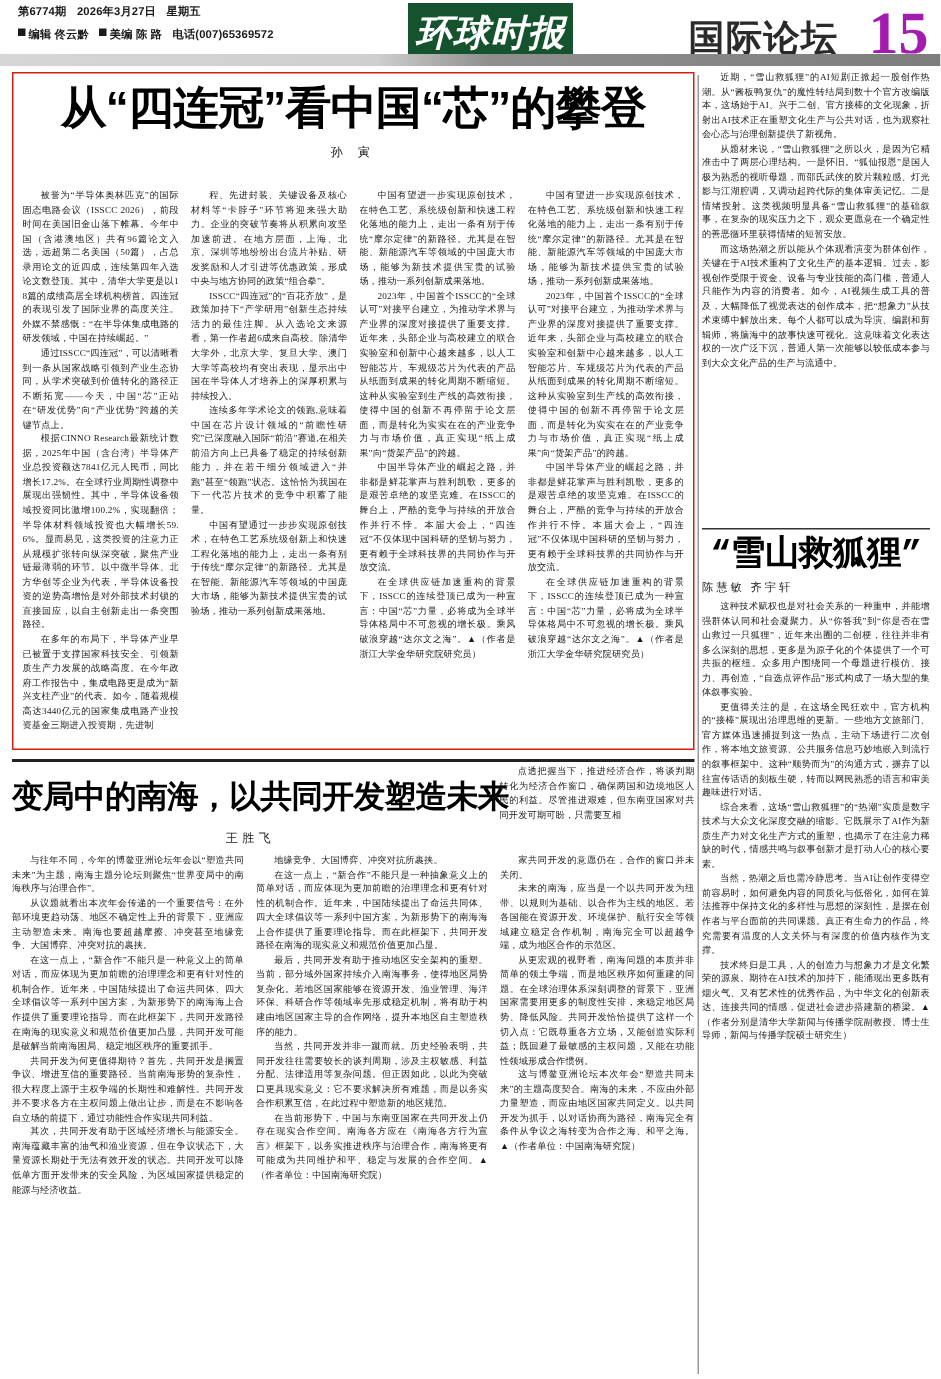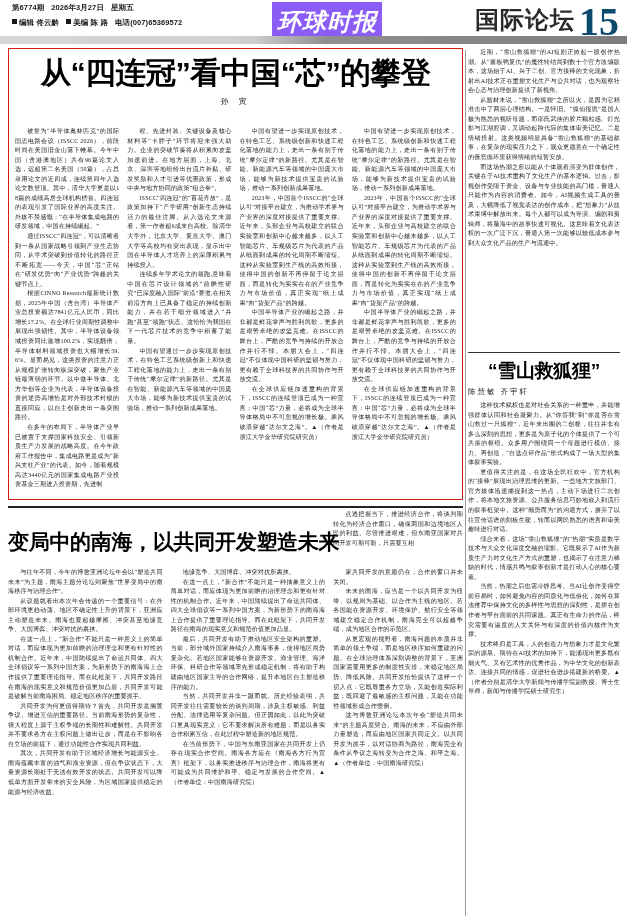--- a/index.html
+++ b/index.html
@@ -50,52 +50,52 @@
     margin-right: 2px;
     vertical-align: 1px;
   }
   .mast-gap { display: inline-block; width: 7px; }
   .mast-logo {
     position: absolute;
     left: 272px;
     top: 2px;
     width: 110px;
     height: 40px;
-    background: #8b5cf6;
+    background: #14532d;
     color: #ffffff;
     font-family: "Liberation Serif", serif;
     font-size: 24px;
     font-weight: bold;
     font-style: italic;
     letter-spacing: 1px;
     display: flex;
     align-items: center;
     justify-content: center;
     overflow: hidden;
   }
   .mast-right {
     position: absolute;
     right: 8px;
     top: 4px;
     display: flex;
-    align-items: flex-start;
-    gap: 4px;
+    align-items: flex-end;
+    gap: 20px;
   }
   .mast-section {
     font-family: "Liberation Serif", serif;
     font-size: 24px;
     font-weight: bold;
     color: #2a2a2a;
     letter-spacing: 1px;
   }
   .mast-pageno {
     font-family: "Liberation Serif", serif;
     font-size: 40px;
     font-weight: bold;
-    color: #0c4a6e;
+    color: #a21caf;
     line-height: 0.92;
   }
   .mast-bar {
     position: absolute;
     left: 0;
     top: 36px;
     width: 627px;
     height: 8px;
     background: linear-gradient(to right, #d6d6d6 0%, #cfcfcf 40%, #8f8f8f 52%, #7d7d7d 100%);
   }
@@ -205,23 +205,23 @@
   
   .sidebar {
     position: absolute;
     left: 468px;
     top: 48px;
     width: 152px;
     height: 868px;
   }
   .sb-sec { overflow: hidden; }
   .a3-title {
-    font-family: Liberation Sans, sans-serif;
-    font-weight: bold;
-    font-size: 19px;
+    font-family: Liberation Mono, monospace;
+    font-weight: bold;
+    font-size: 23px;
     line-height: 23px;
     text-align: center;
     color: #000;
     margin: 6px 0 0 0;
     letter-spacing: -0.3px;
   }
   .a3-byline {
     text-align: left;
     font-family: "Liberation Serif", serif;
     font-size: 7.5px;
@@ -291,20 +291,21 @@
           <p>在全球供应链加速重构的背景下，ISSCC的连续登顶已成为一种宣言：中国“芯”力量，必将成为全球半导体格局中不可忽视的增长极。乘风破浪穿越“达尔文之海”。▲（作者是浙江大学金华研究院研究员）</p>
         </div>
     </div>
   </div>
 
   <div class="art2">
     <div class="a2-rule-top"></div>
     <div class="a2-head-wrap">
       <div class="a2-head-left">
         <div class="a2-title">变局中的南海，以共同开发塑造未来</div>
+        <div class="a2-byline">王胜飞</div>
       </div>
       <div class="a2-head-right cjk">
           <p>点透把握当下，推进经济合作，将谈判期转化为经济合作窗口，确保两国和边境地区人民的利益。尽管推进艰难，但东南亚国家对共同开发可期可盼，只需要互相</p>
         </div>
     </div>
     <div class="a2-cols">
       <div class="cjk a2-c1">
           <p>与往年不同，今年的博鳌亚洲论坛年会以“塑造共同未来”为主题，南海主题分论坛则聚焦“世界变局中的南海秩序与治理合作”。</p>
           <p>从议题就看出本次年会传递的一个重要信号：在外部环境更趋动荡、地区不确定性上升的背景下，亚洲应主动塑造未来。南海也要超越摩擦、冲突甚至地缘竞争、大国博弈、冲突对抗的裹挟。</p>
           <p>在这一点上，“新合作”不能只是一种意义上的简单对话，而应体现为更加前瞻的治理理念和更有针对性的机制合作。近年来，中国陆续提出了命运共同体、四大全球倡议等一系列中国方案，为新形势下的南海海上合作提供了重要理论指导。而在此框架下，共同开发路径在南海的现实意义和规范价值更加凸显，共同开发可能是破解当前南海困局、稳定地区秩序的重要抓手。</p>

